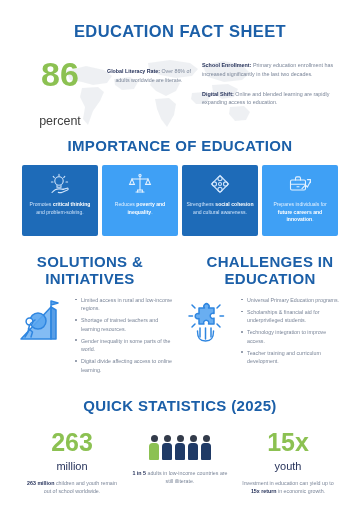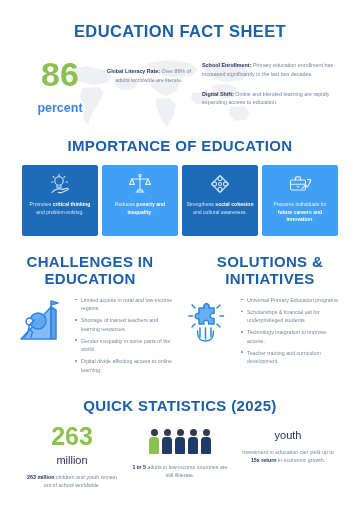--- a/index.html
+++ b/index.html
@@ -18,21 +18,21 @@
 
   
   .top-band{position:relative;height:82px;margin-top:14px;}
   .worldmap{
     position:absolute;left:52px;top:-6px;width:215px;height:92px;
     opacity:.5;pointer-events:none;
   }
   .top-inner{position:relative;display:flex;padding:0 14px;height:100%;}
   .big-stat{width:92px;flex:none;text-align:center;padding-top:2px;}
   .big-num{font-size:34px;font-weight:bold;color:#8CC152;line-height:1;}
-  .big-label{font-size:12.5px;font-weight:bold;color:#3b82f6;margin-top:10px;}
+  .big-label{font-size:12.5px;font-weight:normal;color:#404040;margin-top:23px;}
   .lit-block{width:86px;flex:none;padding-top:12px;}
   .lit-text{font-size:5.3px;line-height:1.62;text-align:center;color:#7b8699;}
   .lit-text b{color:#27335B;}
   .right-col{flex:1;padding-top:6px;padding-left:10px;}
   .fact{font-size:5.4px;line-height:1.62;color:#7b8699;margin-bottom:11px;}
   .fact b{color:#27335B;}
 
   
   .sec-head{
     text-align:center;font-size:15px;font-weight:bold;
@@ -67,21 +67,21 @@
     position:relative;font-size:5.3px;line-height:1.6;
     color:#7b8699;margin-bottom:3.5px;
   }
   ul.bullets li:before{
     content:"";position:absolute;left:-6px;top:2.6px;
     width:1.8px;height:1.8px;background:#7b8699;border-radius:50%;
   }
 
   
   .qs-head{margin-top:19px;text-align:center;}
-  .qs{display:flex;padding:0 18px;margin-top:10px;}
+  .qs{display:flex;padding:0 18px;margin-top:16px;}
   .qs-col{flex:1;text-align:center;padding:0 6px;}
   .qs-num{font-size:25px;font-weight:bold;color:#8CC152;line-height:1;}
   .qs-sub{font-size:11px;font-weight:normal;color:#27335B;margin-top:5px;}
   .qs-desc{font-size:5.3px;line-height:1.6;color:#7b8699;margin-top:7px;}
   .qs-desc b{color:#27335B;}
   .people{display:flex;justify-content:center;gap:3px;height:30px;align-items:flex-end;}
   .person{width:10px;}
   .p-head{width:7px;height:7px;border-radius:50%;background:#333B4A;margin:0 auto 1px;}
   .p-body{
     width:10px;height:17px;background:#1F3A66;
@@ -199,22 +199,22 @@
           <path d="M19.4 6.6 h3 v3"></path>
         </svg>
       </div>
       <div class="card-text">
         <span>Prepares individuals for </span><b>future careers and innovation</b><span>.</span>
       </div>
     </div>
   </div>
 
   <div class="cs-heads">
+    <div class="sec-head">SOLUTIONS &amp; INITIATIVES</div>
     <div class="sec-head">CHALLENGES IN EDUCATION</div>
-    <div class="sec-head">SOLUTIONS &amp; INITIATIVES</div>
   </div>
 
   <div class="cs-body">
 
     <div class="cs-col">
       <div class="cs-icon">
         <svg width="44" height="46" viewBox="0 0 44 46" fill="none" stroke="#2F86E0" stroke-width="1.5" stroke-linecap="round" stroke-linejoin="round">
           <path d="M3 41 L33 9 L33 41 Z" fill="#59A5F0" fill-opacity=".75"></path>
           <path d="M33 9 L38 12 L38 41 L33 41 Z" fill="#2F86E0" fill-opacity=".8"></path>
           <path d="M33 9 V3 L40 5 L33 7" fill="#59A5F0" fill-opacity=".9"></path>
@@ -285,20 +285,21 @@
           <div class="p-head"></div>
           <div class="p-body"></div>
         </div>
       </div>
       <div class="qs-desc mid-desc">
         <b>1 in 5</b><span> adults in low-income countries are still illiterate.</span>
       </div>
     </div>
 
     <div class="qs-col">
+      <div class="qs-num">15x</div>
       <div class="qs-sub">youth</div>
       <div class="qs-desc">
         <span>Investment in education can yield up to </span><b>15x return</b><span> in economic growth.</span>
       </div>
     </div>
   </div>
 
 </div>
 
 </body></html>

